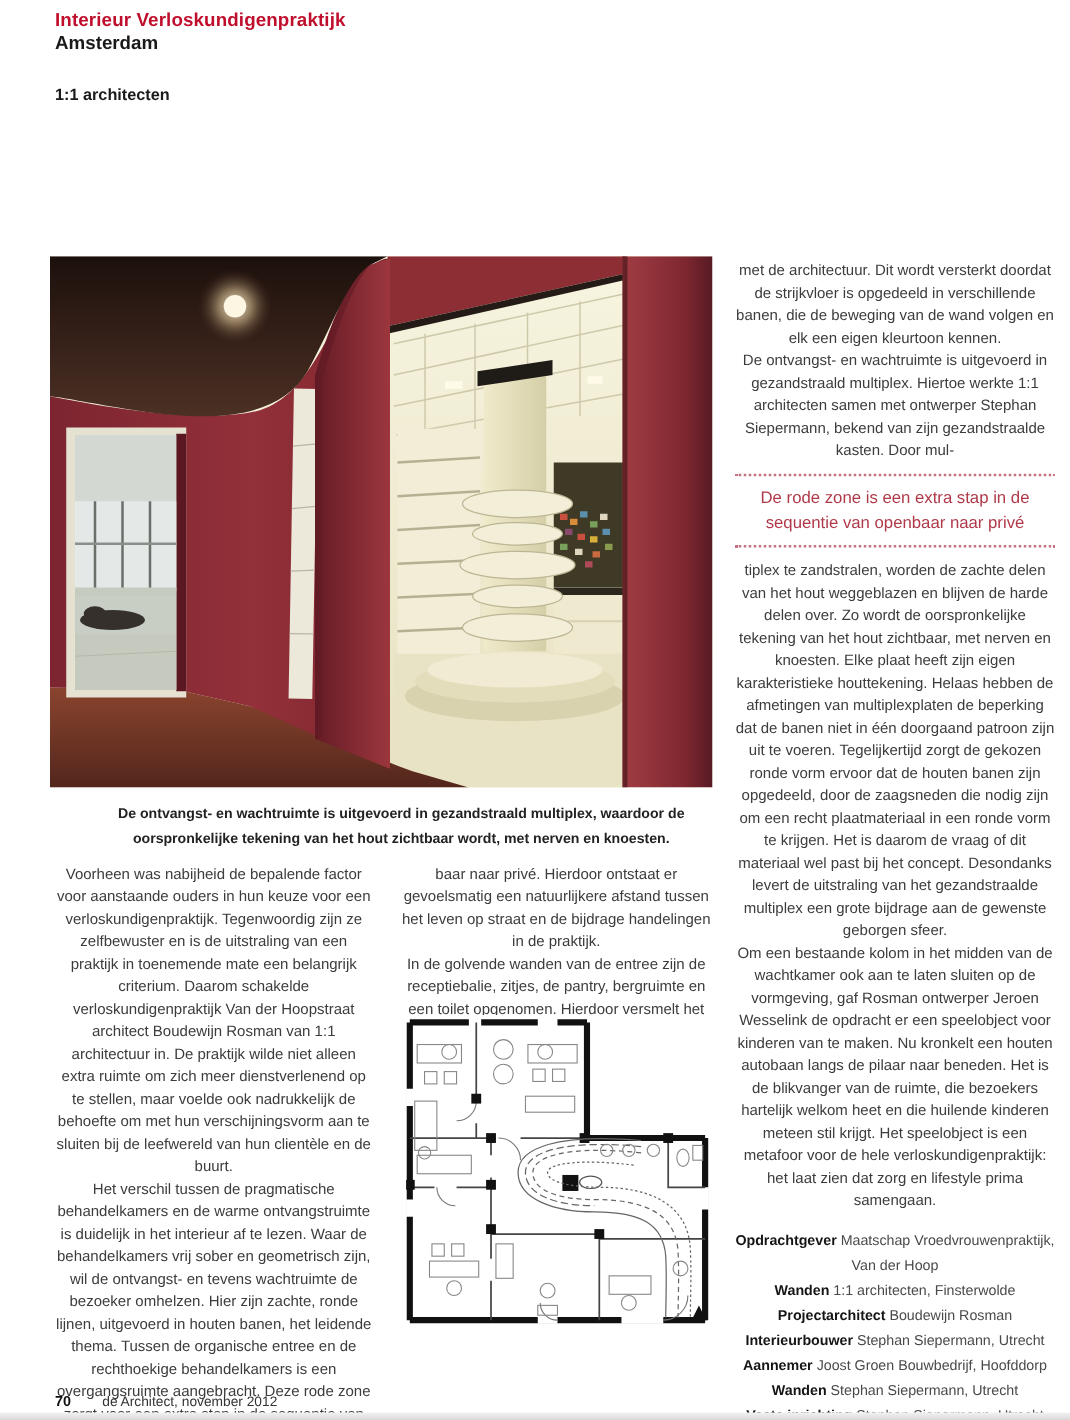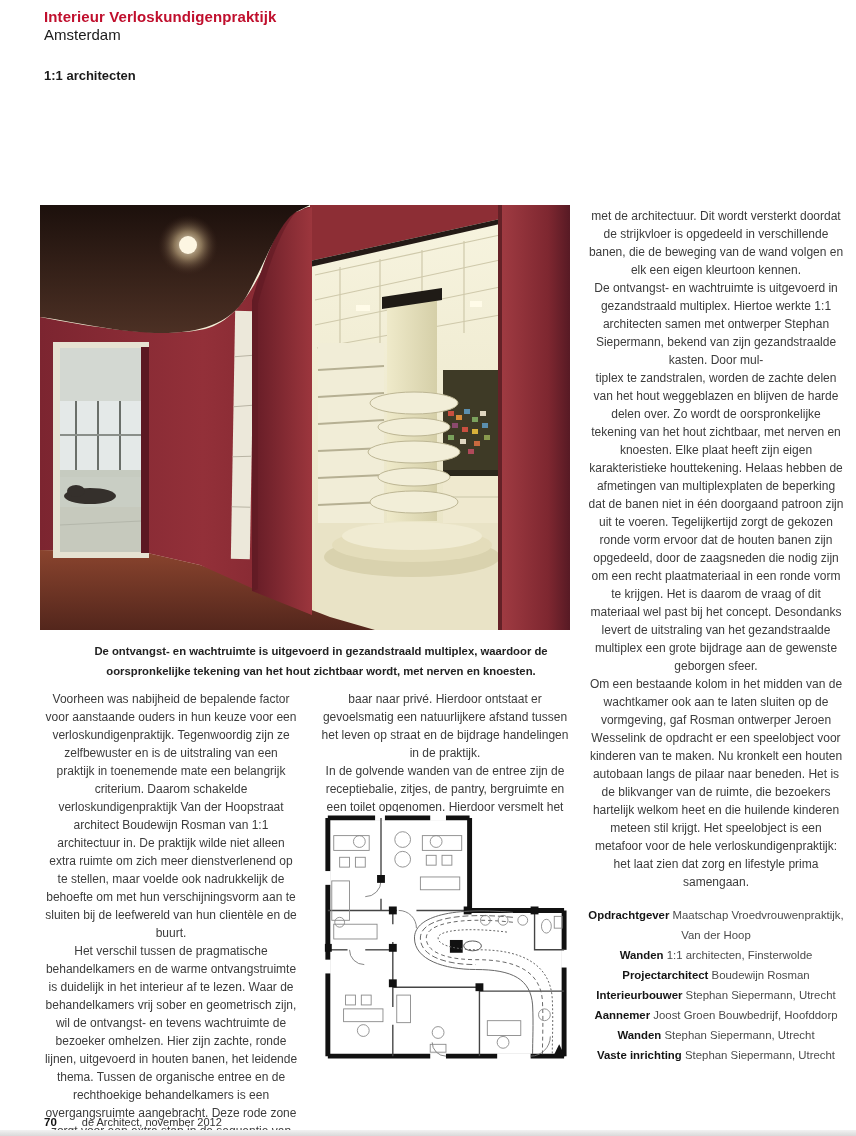--- a/index.html
+++ b/index.html
@@ -1,21 +1,21 @@
 <!DOCTYPE html>
 <html><head>
 <meta charset="utf-8">
 <style>
   html,body{margin:0;padding:0;background:#ffffff;}
   body{width:856px;height:1136px;position:relative;overflow:hidden;
        font-family:"Liberation Sans","DejaVu Sans",sans-serif;color:#3a3a3a;}
   .abs{position:absolute;text-align:center;}
   
   .title1{left:44px;top:8px;font-size:15px;font-weight:bold;color:#c00f2d;letter-spacing:.1px;}
-  .title2{left:44px;top:26px;font-size:15px;font-weight:normal;color:#1a1a1a;}
+  .title2{left:44px;top:26px;font-size:15px;font-weight:bold;color:#1a1a1a;}
   .arch{left:44px;top:68px;font-size:13px;font-weight:bold;color:#1a1a1a;}
   
   .photo{left:40px;top:205px;width:530px;height:425px;}
   .caption{left:44px;top:642px;width:522px;font-size:11.3px;font-weight:bold;
            color:#222;line-height:1.75;margin-left:16px;}
   
   .col{font-size:12px;line-height:18px;color:#3c3c3c;}
   .col p{margin:0;}
   .col1{left:44px;top:690px;width:254px;}
   .col2{left:318px;top:690px;width:254px;}
@@ -208,20 +208,21 @@
 </div>
 
 <div class="abs col col2">
   <p>baar naar privé. Hierdoor ontstaat er gevoelsmatig een natuurlijkere afstand tussen het leven op straat en de bijdrage handelingen in de praktijk.</p>
   <p>In de golvende wanden van de entree zijn de receptiebalie, zitjes, de pantry, bergruimte en een toilet opgenomen. Hierdoor versmelt het interieur</p>
 </div>
 
 <div class="abs col col3">
   <p>met de architectuur. Dit wordt versterkt doordat de strijkvloer is opgedeeld in verschillende banen, die de beweging van de wand volgen en elk een eigen kleurtoon kennen.</p>
   <p>De ontvangst- en wachtruimte is uitgevoerd in gezandstraald multiplex. Hiertoe werkte 1:1 architecten samen met ontwerper Stephan Siepermann, bekend van zijn gezandstraalde kasten. Door mul-</p>
+  <div class="pullquote">De rode zone is een extra stap in de sequentie van openbaar naar privé</div>
   <p>tiplex te zandstralen, worden de zachte delen van het hout weggeblazen en blijven de harde delen over. Zo wordt de oorspronkelijke tekening van het hout zichtbaar, met nerven en knoesten. Elke plaat heeft zijn eigen karakteristieke houttekening. Helaas hebben de afmetingen van multiplexplaten de beperking dat de banen niet in één doorgaand patroon zijn uit te voeren. Tegelijkertijd zorgt de gekozen ronde vorm ervoor dat de houten banen zijn opgedeeld, door de zaagsneden die nodig zijn om een recht plaatmateriaal in een ronde vorm te krijgen. Het is daarom de vraag of dit materiaal wel past bij het concept. Desondanks levert de uitstraling van het gezandstraalde multiplex een grote bijdrage aan de gewenste geborgen sfeer.</p>
   <p>Om een bestaande kolom in het midden van de wachtkamer ook aan te laten sluiten op de vormgeving, gaf Rosman ontwerper Jeroen Wesselink de opdracht er een speelobject voor kinderen van te maken. Nu kronkelt een houten autobaan langs de pilaar naar beneden. Het is de blikvanger van de ruimte, die bezoekers hartelijk welkom heet en die huilende kinderen meteen stil krijgt. Het speelobject is een metafoor voor de hele verloskundigenpraktijk: het laat zien dat zorg en lifestyle prima samengaan.</p>
   <div class="credits">
       <div><b>Opdrachtgever</b><span> Maatschap Vroedvrouwenpraktijk, Van der Hoop</span></div>
       <div><b>Wanden</b><span> 1:1 architecten, Finsterwolde</span></div>
       <div><b>Projectarchitect</b><span> Boudewijn Rosman</span></div>
       <div><b>Interieurbouwer</b><span> Stephan Siepermann, Utrecht</span></div>
       <div><b>Aannemer</b><span> Joost Groen Bouwbedrijf, Hoofddorp</span></div>
       <div><b>Wanden</b><span> Stephan Siepermann, Utrecht</span></div>
       <div><b>Vaste inrichting</b><span> Stephan Siepermann, Utrecht</span></div>

